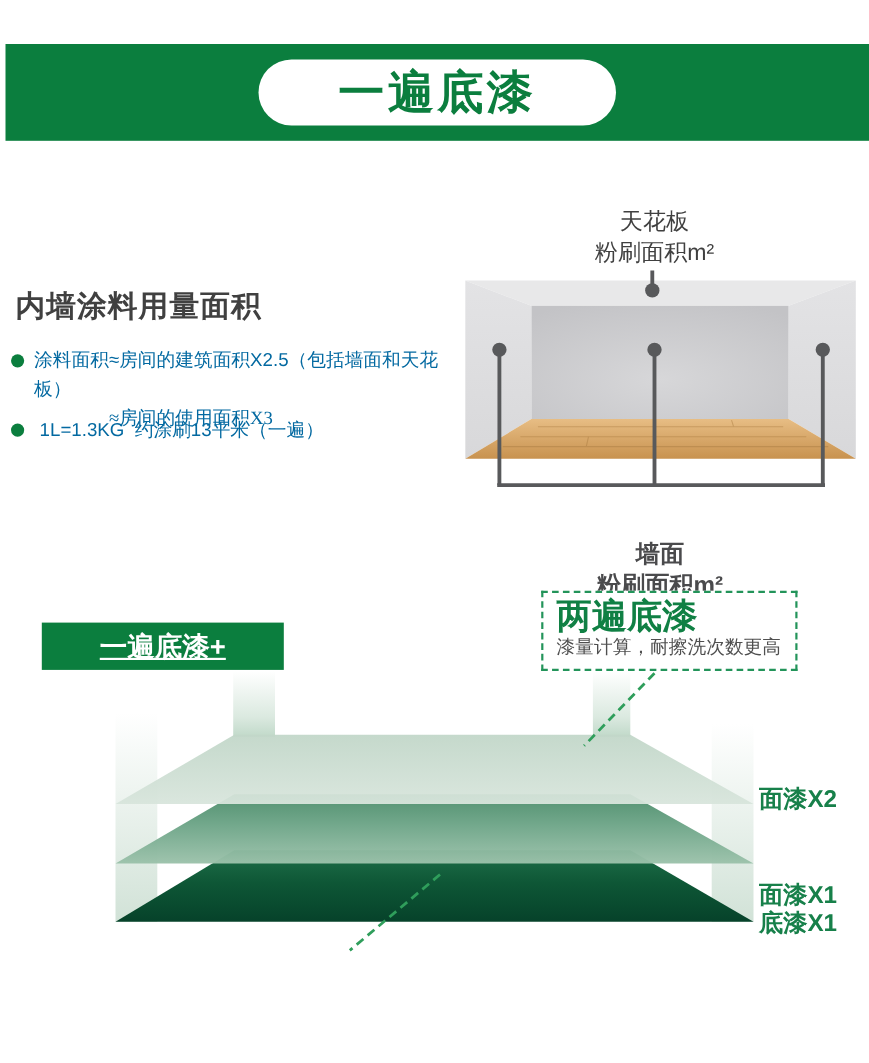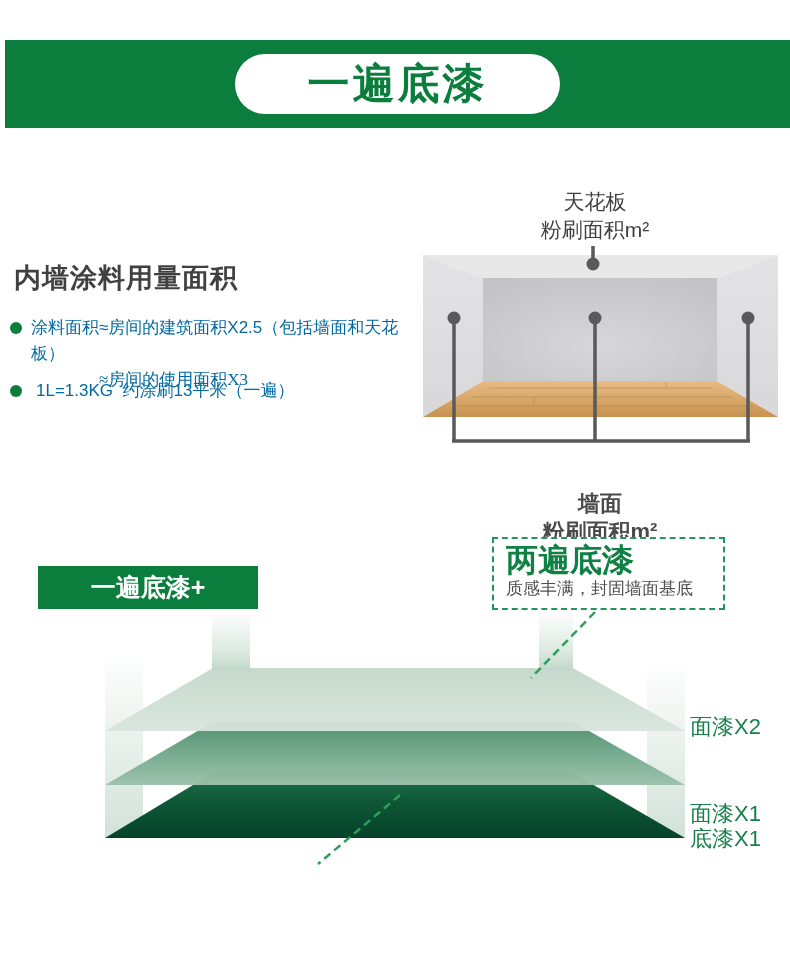--- a/index.html
+++ b/index.html
@@ -28,32 +28,32 @@
 
   
   .ceiling-label { left:495px; top:188px; width:200px; text-align:center;
                    color:#404040; font-size:21px; line-height:28px; }
   .wall-label { left:500px; top:450px; width:200px; text-align:center;
                 color:#4a4a4c; font-size:22px; line-height:28px; font-weight:bold;margin-top:40px; }
 
   
   .combo-tag { left:38px; top:566px; width:220px; height:43px; background:#0b7e3e;
                display:flex; align-items:center; justify-content:center;
-               font-size:25px; font-weight:bold; color:#ffffff; }
+               font-size:25px; font-weight:bold; color:#ffffff;text-decoration:underline; }
   .combo-yellow { color:#f6ea00; }
 
   
   .callout { border:2px dashed #23945a; background:#ffffff; padding:4px 0 0 12px; }
   .callout-top { left:492px; top:537px; width:233px; height:73px; }
   .callout-bottom { left:82px; top:863px; width:235px; height:74px; }
   .callout-title { color:#108044; font-size:32px; font-weight:bold; line-height:34px; }
   .callout-desc { color:#4f4f4f; font-size:17px; line-height:24px; }
 
   
-  .layer-label { left:690px; width:90px; color:#17804a; font-size:22px; font-weight:400; }
+  .layer-label { left:690px; width:90px; color:#17804a; font-size:22px; font-weight:700; }
   .layer-label-1 { top:712px; }
   .layer-label-2 { top:799px; }
   .layer-label-3 { top:824px; }
 </style>
 </head>
 <body>
 
 <div class="page">
 
   <div class="abs banner">
@@ -185,17 +185,17 @@
       <line x1="310" y1="187" x2="228" y2="256"></line>
     </g>
   </svg>
 
   <div class="abs layer-label layer-label-1">面漆X2</div>
   <div class="abs layer-label layer-label-2">面漆X1</div>
   <div class="abs layer-label layer-label-3">底漆X1</div>
 
   <div class="abs callout callout-top">
     <div class="callout-title">两遍底漆</div>
-    <div class="callout-desc">质感丰满，封固墙面基底</div>
+    <div class="callout-desc">漆量计算，耐擦洗次数更高</div>
   </div>
 
 
 </div>
 
 </body></html>

